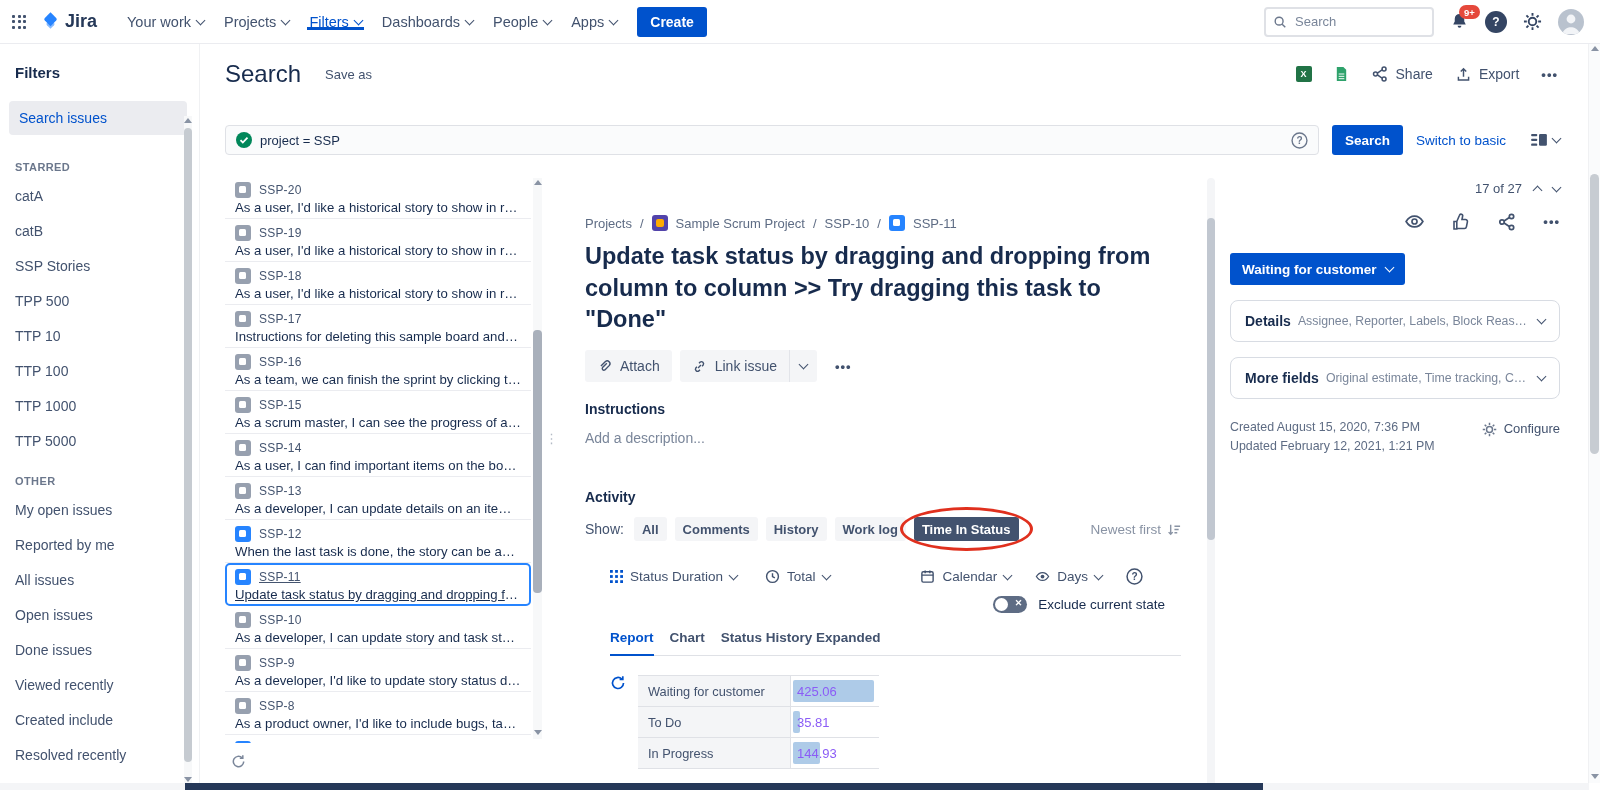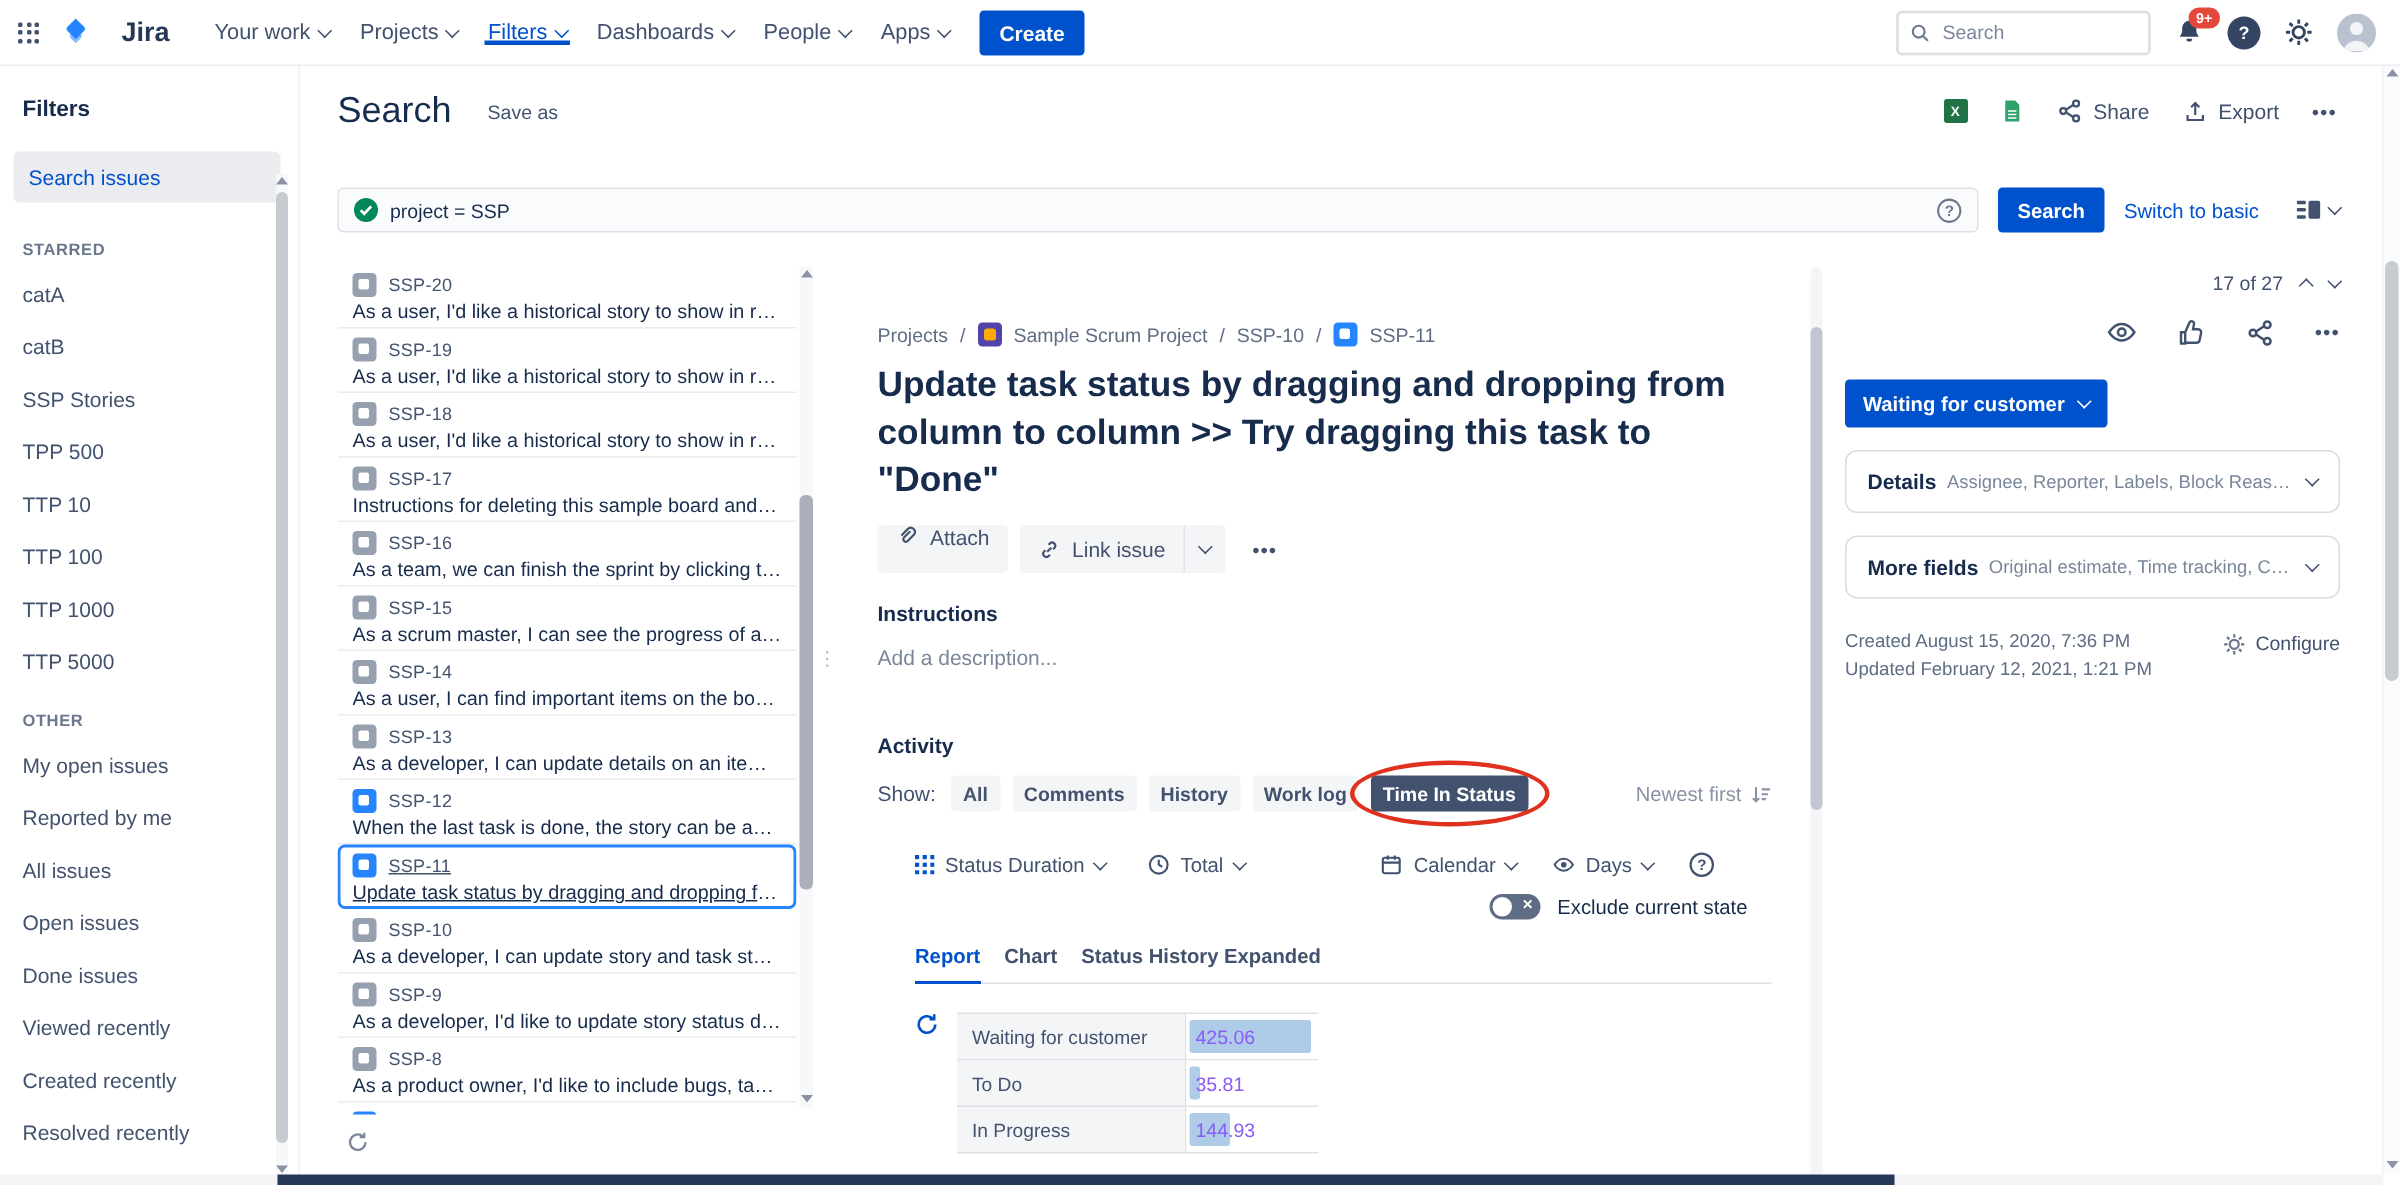--- a/index.html
+++ b/index.html
@@ -8,21 +8,21 @@
   svg{display:block;}
   .chev{display:inline-block;width:6px;height:6px;border-right:1.8px solid currentColor;border-bottom:1.8px solid currentColor;transform:rotate(45deg);margin-top:-3px;}
   .chev.up{transform:rotate(-135deg);margin-top:3px;}
 
   
   .topnav{position:absolute;top:0;left:0;right:0;height:44px;background:#fff;border-bottom:1px solid #EBECF0;
     display:flex;align-items:stretch;padding:0 16px 0 12px;box-sizing:border-box;z-index:20;}
   .tn-left{display:flex;align-items:center;}
   .appgrid{display:grid;grid-template-columns:repeat(3,3px);grid-gap:2.5px;margin-right:14px;cursor:pointer;}
   .appgrid i{width:3px;height:3px;background:#42526E;border-radius:1px;}
-  .logo{display:flex;align-items:center;gap:20px;margin-right:10px;}
+  .logo{display:flex;align-items:center;gap:4px;margin-right:10px;}
   .logo-text{font-size:18px;font-weight:700;color:#253858;}
   .tn-item{position:relative;display:flex;align-items:center;gap:6px;margin-left:20px;font-size:14.5px;font-weight:500;color:#42526E;cursor:pointer;}
   .tn-item.active{color:#0052CC;}
   .tn-item.active::after{content:"";position:absolute;left:-2px;right:-2px;bottom:0;height:3px;background:#0052CC;}
   .create-btn{align-self:center;margin-left:20px;height:30px;padding:0 13px;background:#0052CC;color:#fff;
     font-size:14px;font-weight:700;border:none;border-radius:3px;display:flex;align-items:center;cursor:pointer;}
   .tn-right{margin-left:auto;display:flex;align-items:center;gap:16px;}
   .tn-search{width:152px;height:26px;border:2px solid #DFE1E6;border-radius:4px;display:flex;align-items:center;padding:0 7px;gap:6px;background:#fff;}
   .tn-search input{border:none;outline:none;flex:1;font-size:13px;color:#42526E;min-width:0;font-family:inherit;}
   .tn-search input::placeholder{color:#7A869A;}
@@ -88,21 +88,21 @@
   .crumbs{display:flex;align-items:center;gap:8px;font-size:13px;color:#5E6C84;}
   .crumb{cursor:pointer;}
   .chip{width:16px;height:16px;border-radius:3px;position:relative;flex:0 0 16px;}
   .chip.purple{background:#5243AA;}
   .chip.purple::after{content:"";position:absolute;left:4px;top:4px;width:8px;height:8px;background:#FFAB00;border-radius:2px;}
   .chip.blue{background:#2684FF;}
   .chip.blue::after{content:"";position:absolute;left:4px;top:4px;width:7px;height:7px;background:#fff;border-radius:1.5px;}
   .issue-title{font-size:23.5px;font-weight:600;color:#172B4D;line-height:1.35;margin:10px 0 14px;}
   .btn-row{display:flex;align-items:center;gap:8px;}
   .btn{height:32px;background:#F4F5F7;color:#42526E;font-size:14px;font-weight:500;border-radius:3px;
-    display:flex;padding:0 12px;gap:8px;cursor:pointer;}
+    display:flex;align-items:center;padding:0 12px;gap:8px;cursor:pointer;}
   .split{display:flex;background:#F4F5F7;border-radius:3px;}
   .split .seg1{height:32px;display:flex;align-items:center;gap:8px;padding:0 12px;cursor:pointer;color:#42526E;font-size:14px;font-weight:500;}
   .split .seg2{height:32px;display:flex;align-items:center;padding:0 10px;border-left:1px solid #E2E4E9;cursor:pointer;color:#42526E;}
   .more-btn{padding:0 10px;height:32px;display:flex;align-items:center;cursor:pointer;}
   .sec-label{margin-top:19px;font-weight:700;font-size:14px;color:#172B4D;}
   .desc-ph{margin-top:13px;font-size:14px;color:#7A869A;cursor:text;}
   .activity-label{margin-top:43px;font-weight:700;font-size:14px;color:#172B4D;}
   .show-row{margin-top:12px;display:flex;align-items:center;gap:8px;position:relative;}
   .show-label{font-size:14px;color:#42526E;margin-right:2px;}
   .pill{height:24px;padding:0 8px;border-radius:3px;background:#F4F5F7;color:#42526E;font-size:13px;font-weight:600;
@@ -257,21 +257,21 @@
     <div class="sb-item">TTP 100</div>
     <div class="sb-item">TTP 1000</div>
     <div class="sb-item">TTP 5000</div>
     <div class="sb-label">OTHER</div>
     <div class="sb-item">My open issues</div>
     <div class="sb-item">Reported by me</div>
     <div class="sb-item">All issues</div>
     <div class="sb-item">Open issues</div>
     <div class="sb-item">Done issues</div>
     <div class="sb-item">Viewed recently</div>
-    <div class="sb-item">Created recently</div>
+    <div class="sb-item">Created include</div>
     <div class="sb-item">Resolved recently</div>
     <div class="sb-item">Updated recently</div>
     <div class="sb-scroll">
       <div class="tri-up"></div>
       <div class="sb-thumb"></div>
       <div class="tri-down"></div>
     </div>
   </div>
 
   <div class="main">

